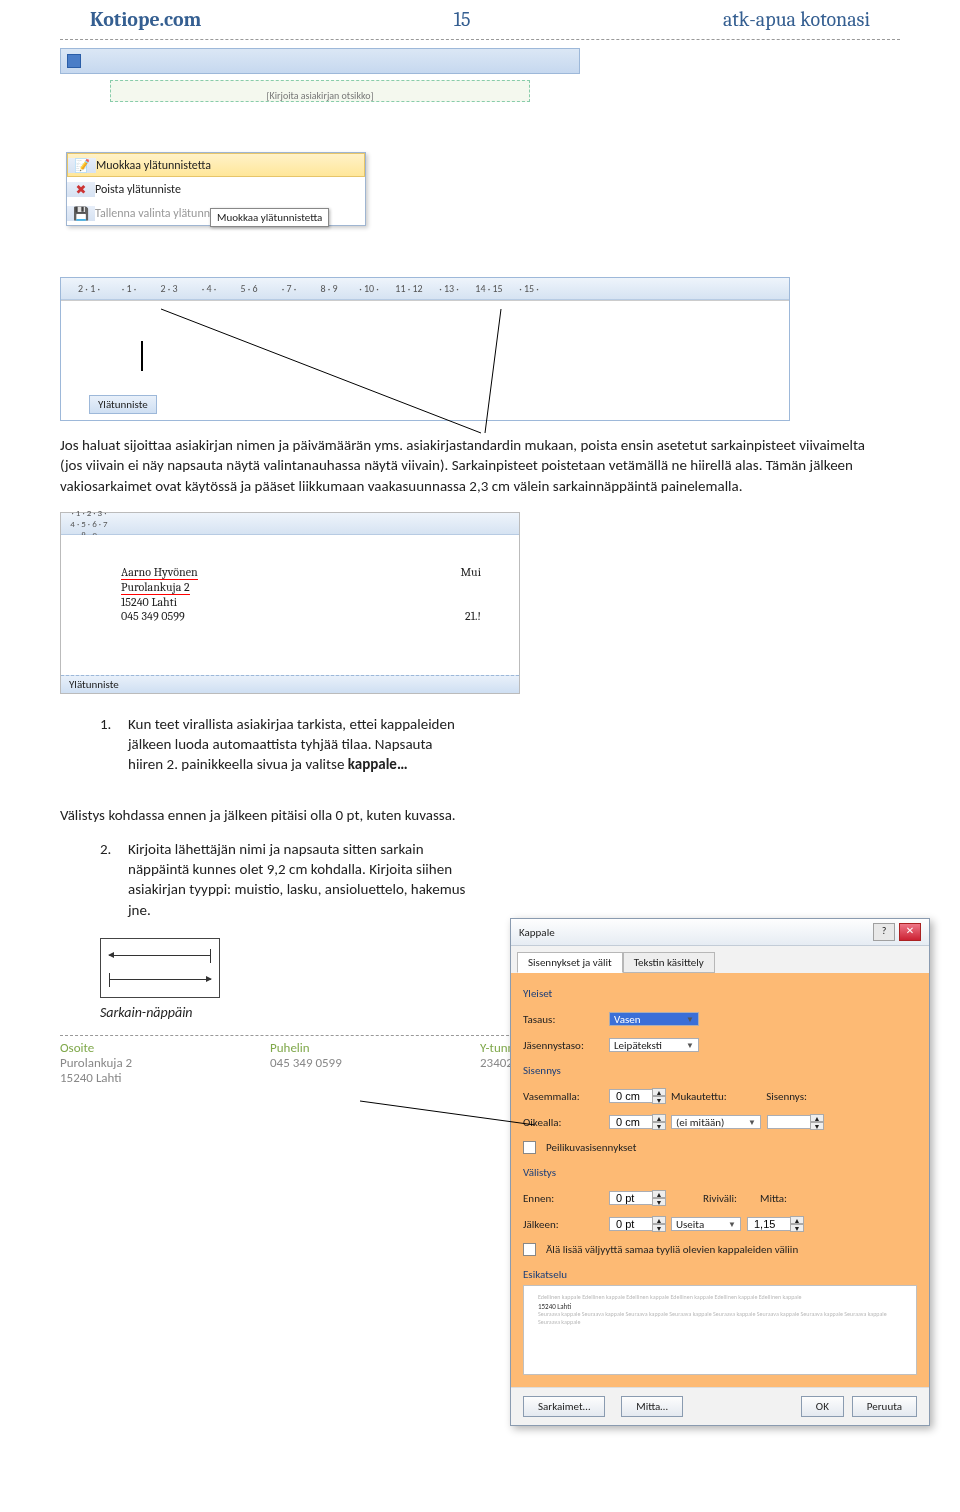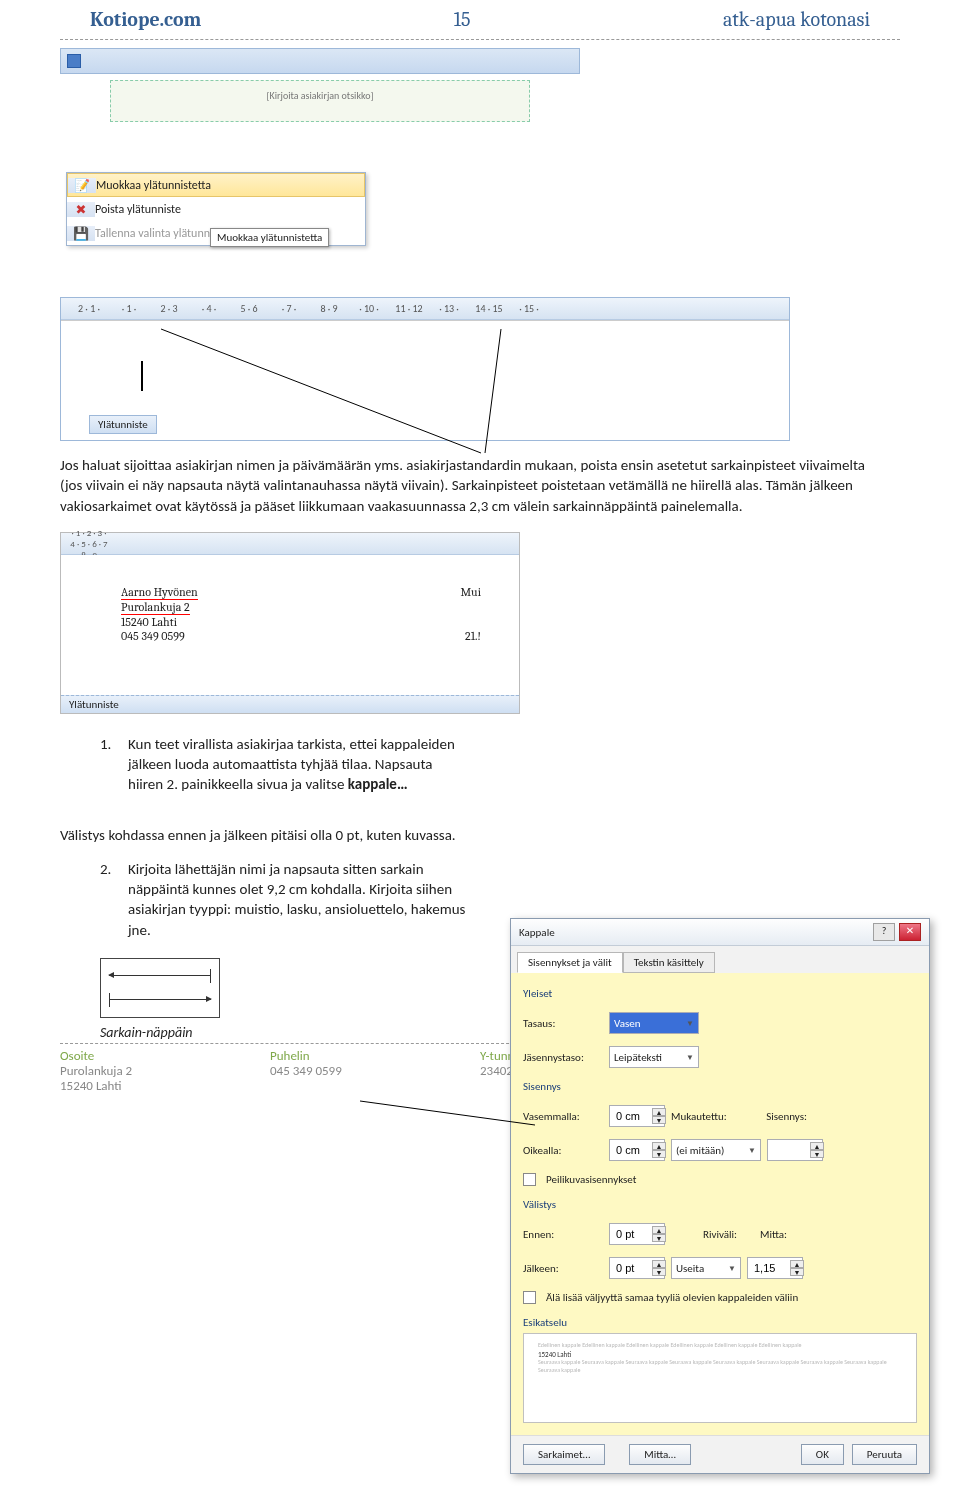--- a/index.html
+++ b/index.html
@@ -28,21 +28,21 @@
     width: 520px;
     background: #fff;
   }
   .wordtop {
     height: 26px;
     background: linear-gradient(#dbe7f5,#c6d8ef);
     border: 1px solid #9db8d9;
     display: flex; align-items: center; gap:6px; padding-left:6px;
   }
   .hdrtag {
-    width: 420px; height: 42px; border:1px dashed #8ca; background:#f4f8ee;
+    width: 420px; height: 22px; border:1px dashed #8ca; background:#f4f8ee;
     margin: 6px auto; font-size:10px; color:#777; text-align:center; line-height:30px;
   }
   .cmenu {
     width: 300px; border:1px solid #9fb5d1; background:#fff; margin:4px 0 0 6px;
     box-shadow: 2px 2px 4px rgba(0,0,0,0.2);
   }
   .cmenu-item {
     display:flex; align-items:center; font-size:12px; height:24px;
   }
   .cmenu-item .ic { width:28px; text-align:center; font-size:13px; }
@@ -134,25 +134,25 @@
     padding:4px 8px; display:flex; justify-content:space-between; align-items:center;gap:33px;
   }
   .dlg-close {
     display:flex; gap:4px;
   }
   .dlg-close span { width:22px; height:18px; display:inline-block; border:1px solid #a0a0a0; background:#e8e8e8; text-align:center; font-size:10px; }
   .dlg-close .x { background:linear-gradient(#e78,#c23); color:#fff; border-color:#a22;}
   .tabs { display:flex; padding:6px 6px 0 6px; gap:0; }
   .tabs .tab { padding:3px 10px; border:1px solid #b7b7b7; background:#eee; font-size:11px; }
   .tabs .tab.active { background:#fff; border-bottom-color:#fff; }
-  .dlg-body { padding:8px 12px; background:#fef9c3; }
+  .dlg-body { padding:8px 12px; background:#fdba74; }
   .group-label { color:#1a3e7a; margin:6px 0 4px 0; }
   .row { display:flex; align-items:center; gap:6px; margin:12px 0; }
   .row label { width:80px; text-decoration:underline dotted transparent; }
-  .fld { border:1px solid #abadb3; background:#fff; padding:1px 4px; height:22px; display:inline-flex; align-items:center; }
+  .fld { border:1px solid #abadb3; background:#fff; padding:1px 4px; height:14px; display:inline-flex; align-items:center; }
   .combo { width:90px; justify-content:space-between; }
   .combo .arr { font-size:8px; color:#555; }
   .combo.sel { background:#3a6fd8; color:#fff; }
   .spin { width:56px; display:flex; }
   .spin input { border:none; width:38px; font-size:11px; padding:0 2px; }
   .spin .btns { display:flex; flex-direction:column; }
   .spin .btns span { width:14px; height:8px; border:1px solid #aaa; font-size:7px; text-align:center; line-height:7px; background:#eee; }
   .chk { width:13px; height:13px; border:1px solid #888; background:#fff; display:inline-block; margin-right:4px; }
   .preview { border:1px solid #c0c0c0; background:#fff; height:90px; margin:4px 0; padding:8px 14px; font-size:6px; color:#bbb; line-height:1.3; }
   .preview .dark { color:#333; font-size:7px; }
@@ -167,20 +167,21 @@
   }
   .arrow-row { display:flex; align-items:center; }
   .arrow-row .bar { height:1px; background:#333; flex:1; position:relative; }
   .arrow-row.right .bar::after { content:""; position:absolute; right:-1px; top:-3px; border-left:6px solid #333; border-top:3px solid transparent; border-bottom:3px solid transparent; }
   .arrow-row.left .bar::before { content:""; position:absolute; left:-1px; top:-3px; border-right:6px solid #333; border-top:3px solid transparent; border-bottom:3px solid transparent; }
   .arrow-row .stop { width:1px; height:14px; background:#333; }
   .caption { margin: 6px 0 0 100px; font-style: italic; font-size:14px; }
 
   
   .footer {
+    margin-top: 12px;
     padding: 2px 60px 8px 60px;
   }
   .footer .dotted { border-top:1px dashed #999; margin-bottom:4px; }
   .footer-table {
     display:flex; font-size:13px; color:#888;
   }
   .footer-col { flex:1; }
   .green { color:#7fa84a; }
   .ptr-svg { position:absolute; pointer-events:none; }
 </style>
@@ -371,21 +372,21 @@
     </div>
 
     <div class="group-label">Esikatselu</div>
     <div class="preview">
       <div>Edellinen kappale Edellinen kappale Edellinen kappale Edellinen kappale Edellinen kappale Edellinen kappale</div>
       <div class="dark">15240 Lahti</div>
       <div>Seuraava kappale Seuraava kappale Seuraava kappale Seuraava kappale Seuraava kappale Seuraava kappale Seuraava kappale Seuraava kappale Seuraava kappale</div>
     </div>
   </div>
   <div class="dlg-buttons">
-    <div style="display:flex; gap:24px;">
+    <div style="display:flex; gap:16px;">
       <span class="btn">Sarkaimet…</span>
       <span class="btn">Mitta…</span>
     </div>
     <div style="display:flex; gap:8px;text-align:right;">
       <span class="btn">OK</span>
       <span class="btn">Peruuta</span>
     </div>
   </div>
 </div>
 

